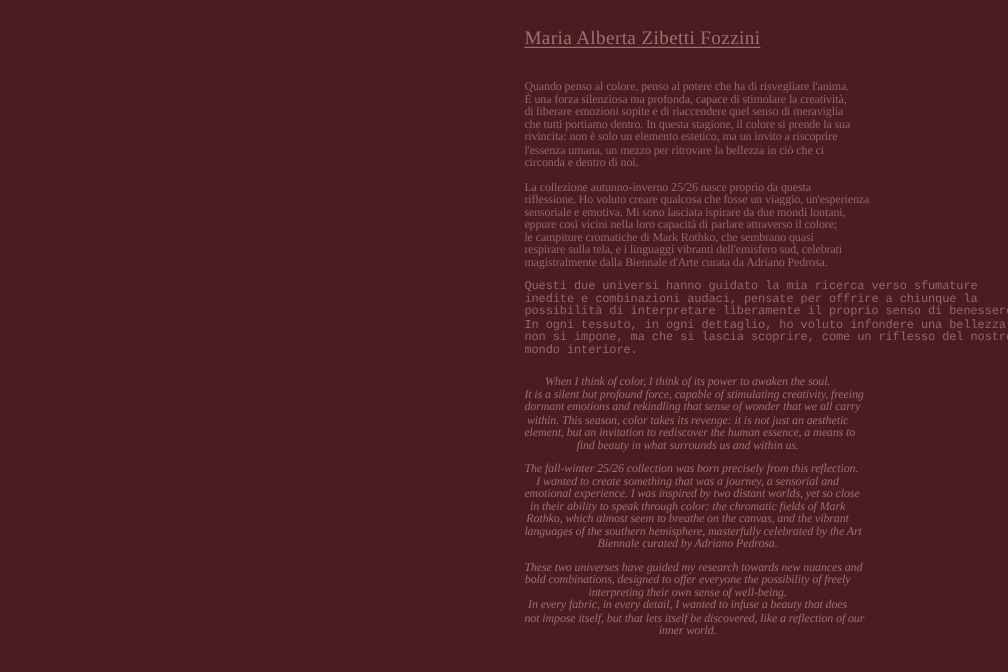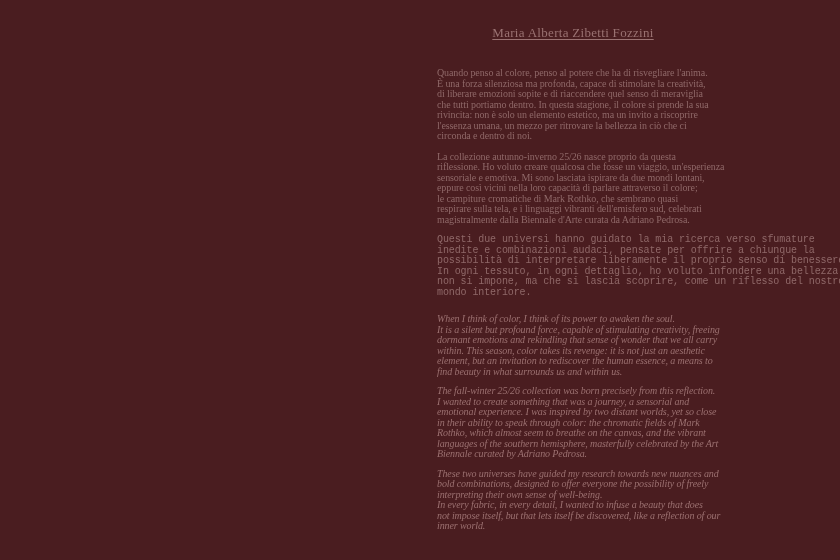--- a/index.html
+++ b/index.html
@@ -16,43 +16,44 @@
     font-family: "Liberation Serif", "DejaVu Serif", serif;
   }
   .column {
     position: absolute;
     left: 437px;
     top: 27px;
     width: 272px;
   }
   .title {
     margin: 0 0 29px 0;
-    font-size: 13px;
+    font-size: 16px;
     font-weight: normal;
-    text-align: center;
+    text-align: left;
     color: #9a7272;
     text-decoration: underline;
     text-underline-offset: 2px;
     letter-spacing: 0.3px;
     line-height: 12px;
   }
   .paragraph {
     margin: 0 0 10px 0;
     font-size: 10px;
     line-height: 10.5px;
     letter-spacing: -0.1px;
     white-space: pre;
     color: #8f6868;
   }
   .italian-block .paragraph:last-child {
     margin-bottom: 0;
     font-family: Liberation Mono, monospace;
   }
   .english-block {
     margin-top: 16px;
+    text-align: center;
   }
   .english-block .paragraph {
     font-style: italic;
     color: #9b7070;
     margin-bottom: 9px;
   }
   .english-block .paragraph:last-child {
     margin-bottom: 0;
     font-style: italic;
   }

